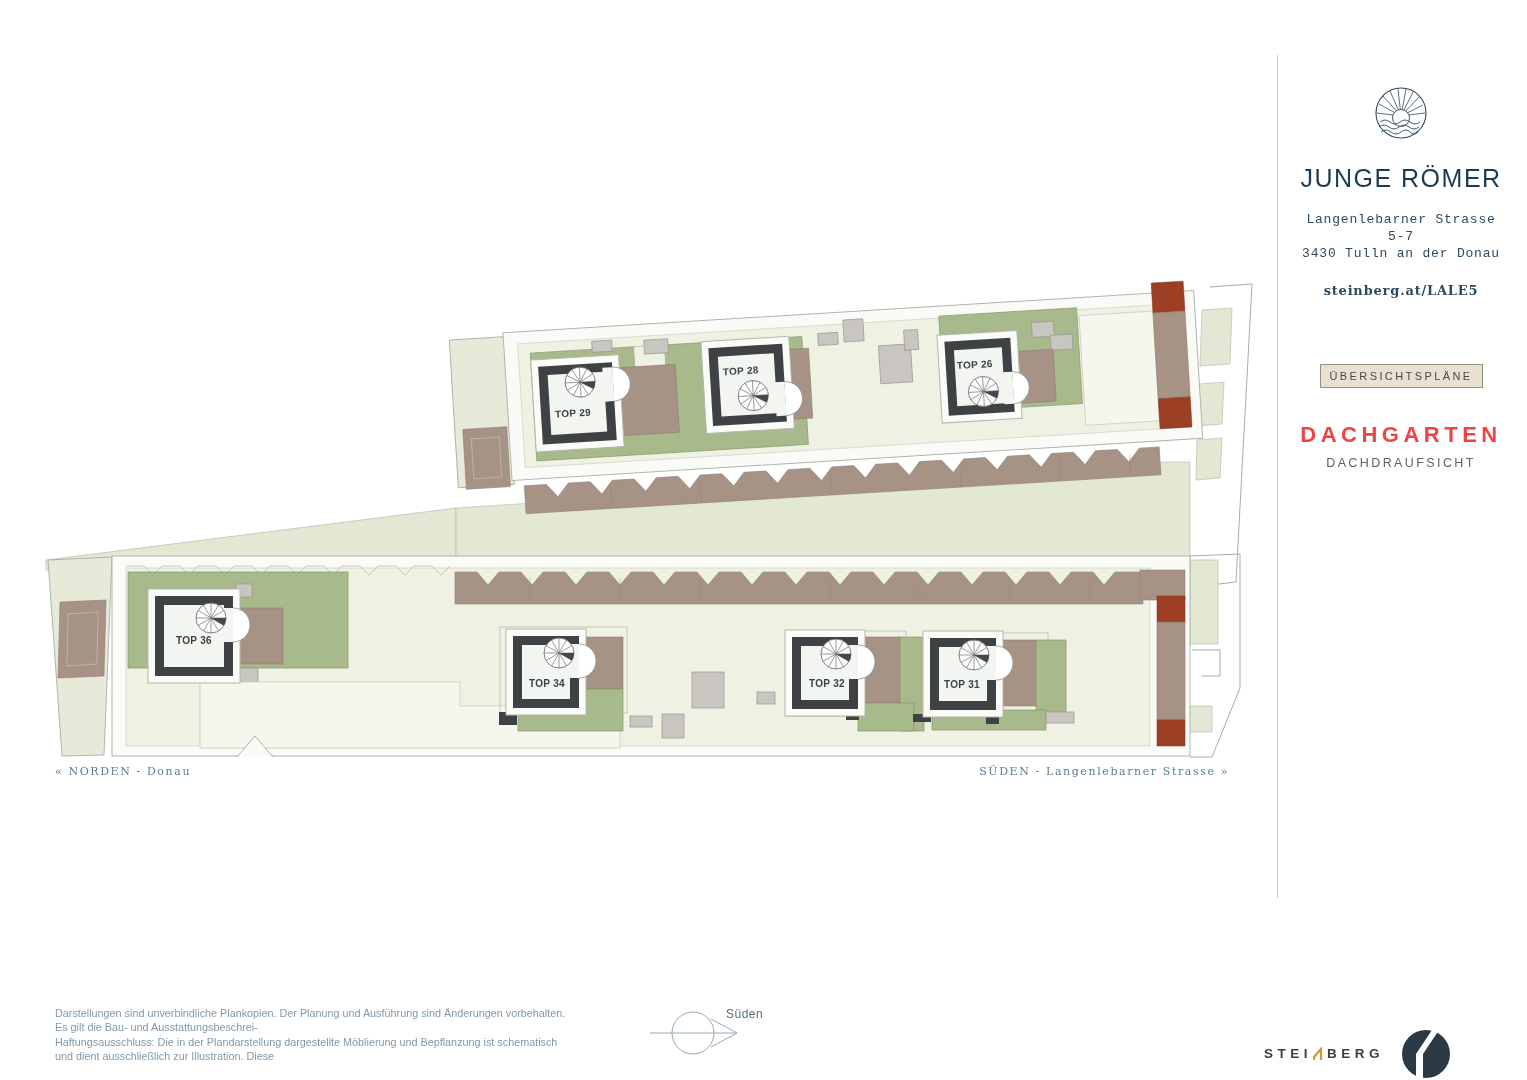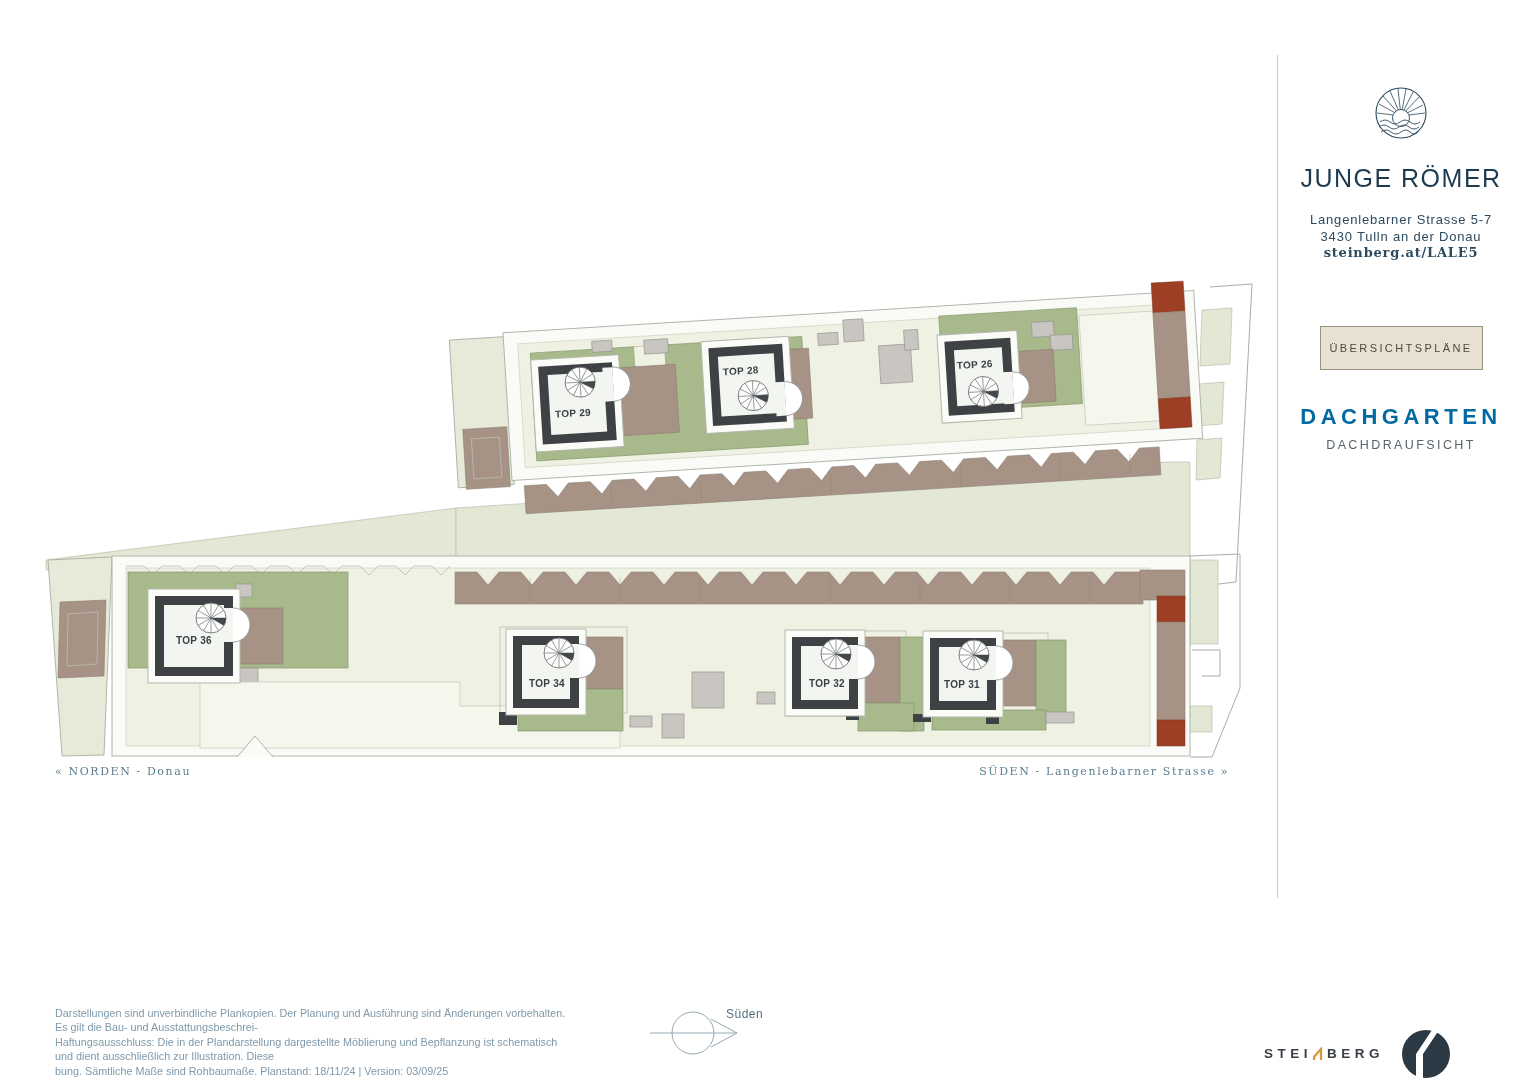--- a/index.html
+++ b/index.html
@@ -38,27 +38,27 @@
   .dir-right{right:48px;}
 
   .disclaimer{position:absolute;left:55px;top:1006px;width:520px;font-size:10.8px;line-height:14.4px;
               color:#7f99ab;}
 
   
   .divider{position:absolute;left:1277px;top:55px;width:1px;height:843px;background:#c3cdd2;}
   .sidebar{position:absolute;left:1295px;top:80px;width:212px;text-align:center;}
   .brand-name{margin-top:14px;font-weight:normal;font-size:25px;letter-spacing:1.5px;color:#1d3b50;
               font-family:"Liberation Sans",sans-serif;}
-  .addr{margin-top:18px;font-family:Liberation Sans, sans-serif;font-size:13px;letter-spacing:.8px;
+  .addr{margin-top:18px;font-family:Liberation Mono, monospace;font-size:13px;letter-spacing:.8px;
         color:#2d4a5e;line-height:17px;}
-  .site{margin-top:0;font-family:"DejaVu Serif",serif;font-weight:bold;font-size:13px;
+  .site{margin-top:21px;font-family:"DejaVu Serif",serif;font-weight:bold;font-size:13px;
         letter-spacing:.8px;color:#2d4a5e;}
   .badge{margin:66px auto 0 auto;width:161px;border:1px solid #97917f;background:#e8e0d1;
-         padding:15px 0;font-size:11px;letter-spacing:2.4px;color:#494a42;}
-  .plan-title{margin-top:34px;font-weight:800;font-size:22px;letter-spacing:4.5px;color:#0369a1;}
+         padding:5px 0;font-size:11px;letter-spacing:2.4px;color:#494a42;}
+  .plan-title{margin-top:34px;font-weight:800;font-size:22px;letter-spacing:4.5px;color:#ef4444;}
   .plan-subtitle{margin-top:8px;font-size:12.5px;letter-spacing:2.4px;color:#5a646b;}
 
   
   .steinberg{position:absolute;left:1264px;top:1028px;display:flex;align-items:center;}
   .sb-text{font-size:13.5px;font-weight:600;letter-spacing:4.5px;color:#3b4046;line-height:48px;}
   .sb-glyph{margin:0 2px 0 0;}
 </style>
 </head>
 <body>
 
@@ -253,21 +253,20 @@
       <text class="compass-lbl" x="726" y="1018">Süden</text>
     </g>
   </svg>
 
   <div class="dir-label dir-left">« NORDEN - Donau</div>
   <div class="dir-label dir-right">SÜDEN - Langenlebarner Strasse »</div>
 
   <div class="disclaimer">
     <div>Darstellungen sind unverbindliche Plankopien. Der Planung und Ausführung sind Änderungen vorbehalten. Es gilt die Bau- und Ausstattungsbeschrei-</div>
     <div>Haftungsausschluss: Die in der Plandarstellung dargestellte Möblierung und Bepflanzung ist schematisch und dient ausschließlich zur Illustration. Diese</div>
-    <div>bung. Sämtliche Maße sind Rohbaumaße. Planstand: 18/11/24  |  Version: 03/09/25</div>
   </div>
 </div>
 
 <div class="divider"></div>
 
 <div class="sidebar">
   <svg width="212" height="66" viewBox="0 0 212 66">
     <g stroke="#2b4a5e" fill="none" stroke-width="1.1">
       <circle cx="106" cy="33" r="25"></circle>
       <g stroke-width="0.8">

